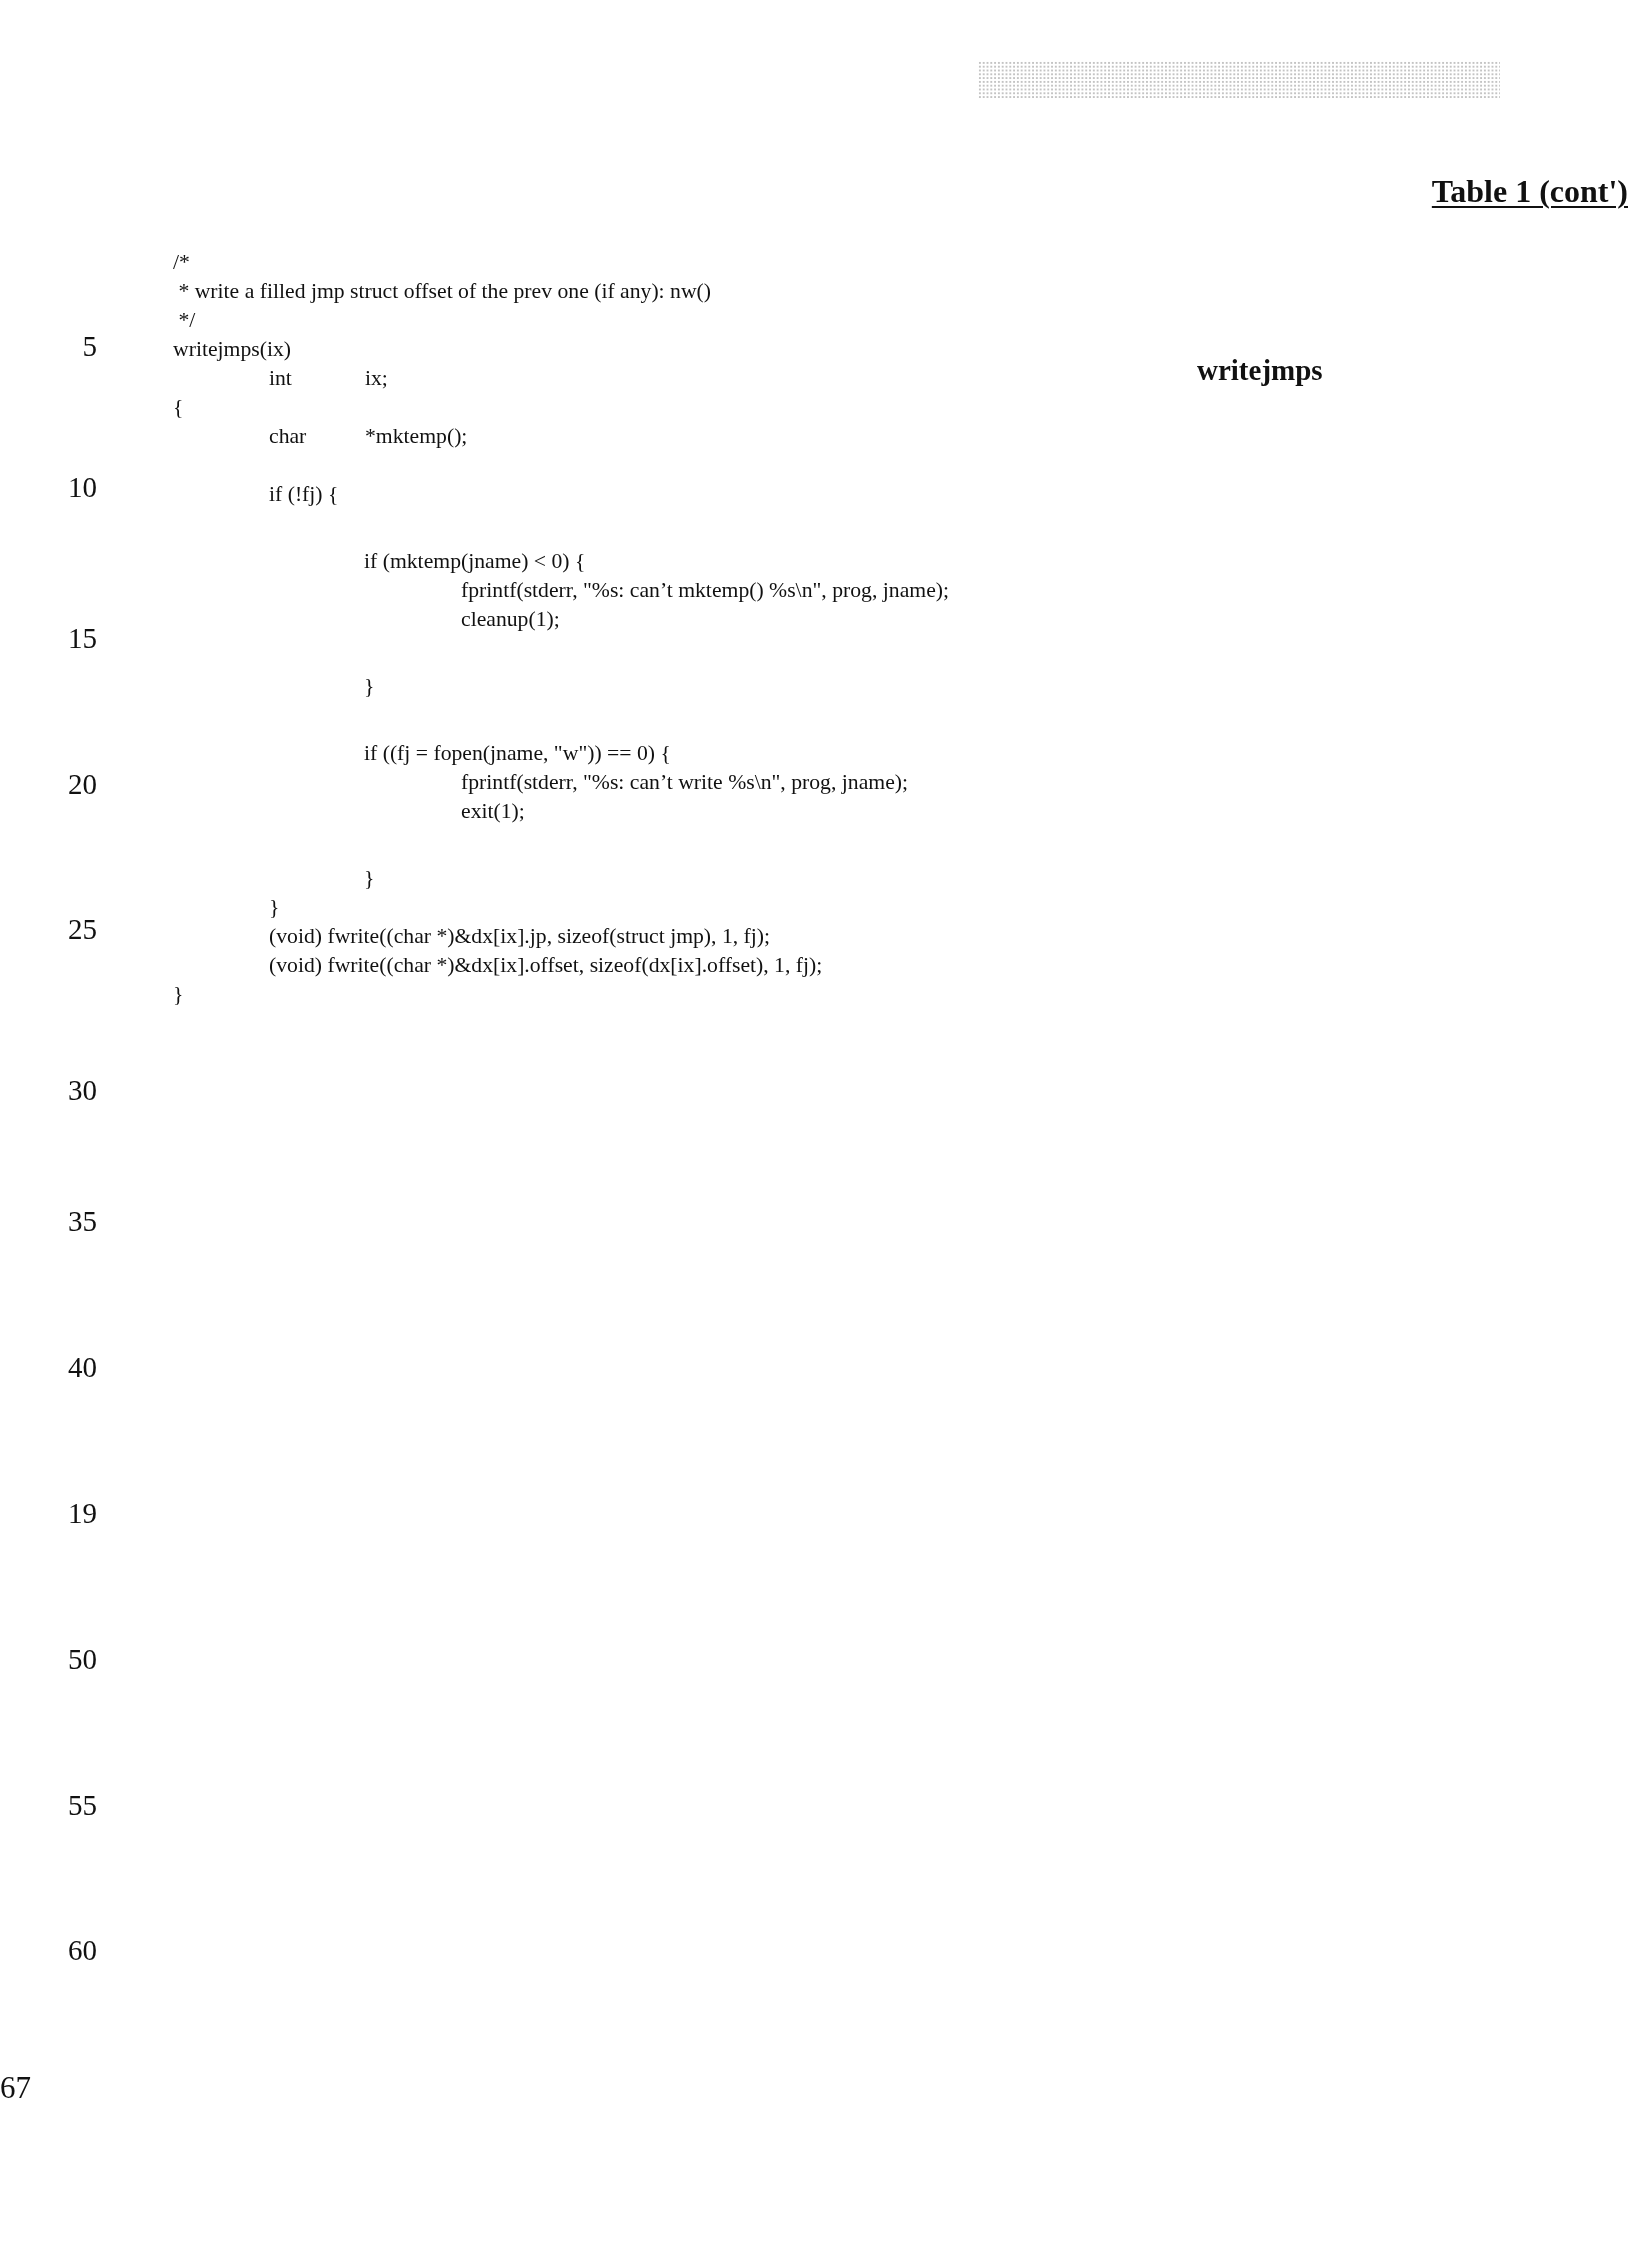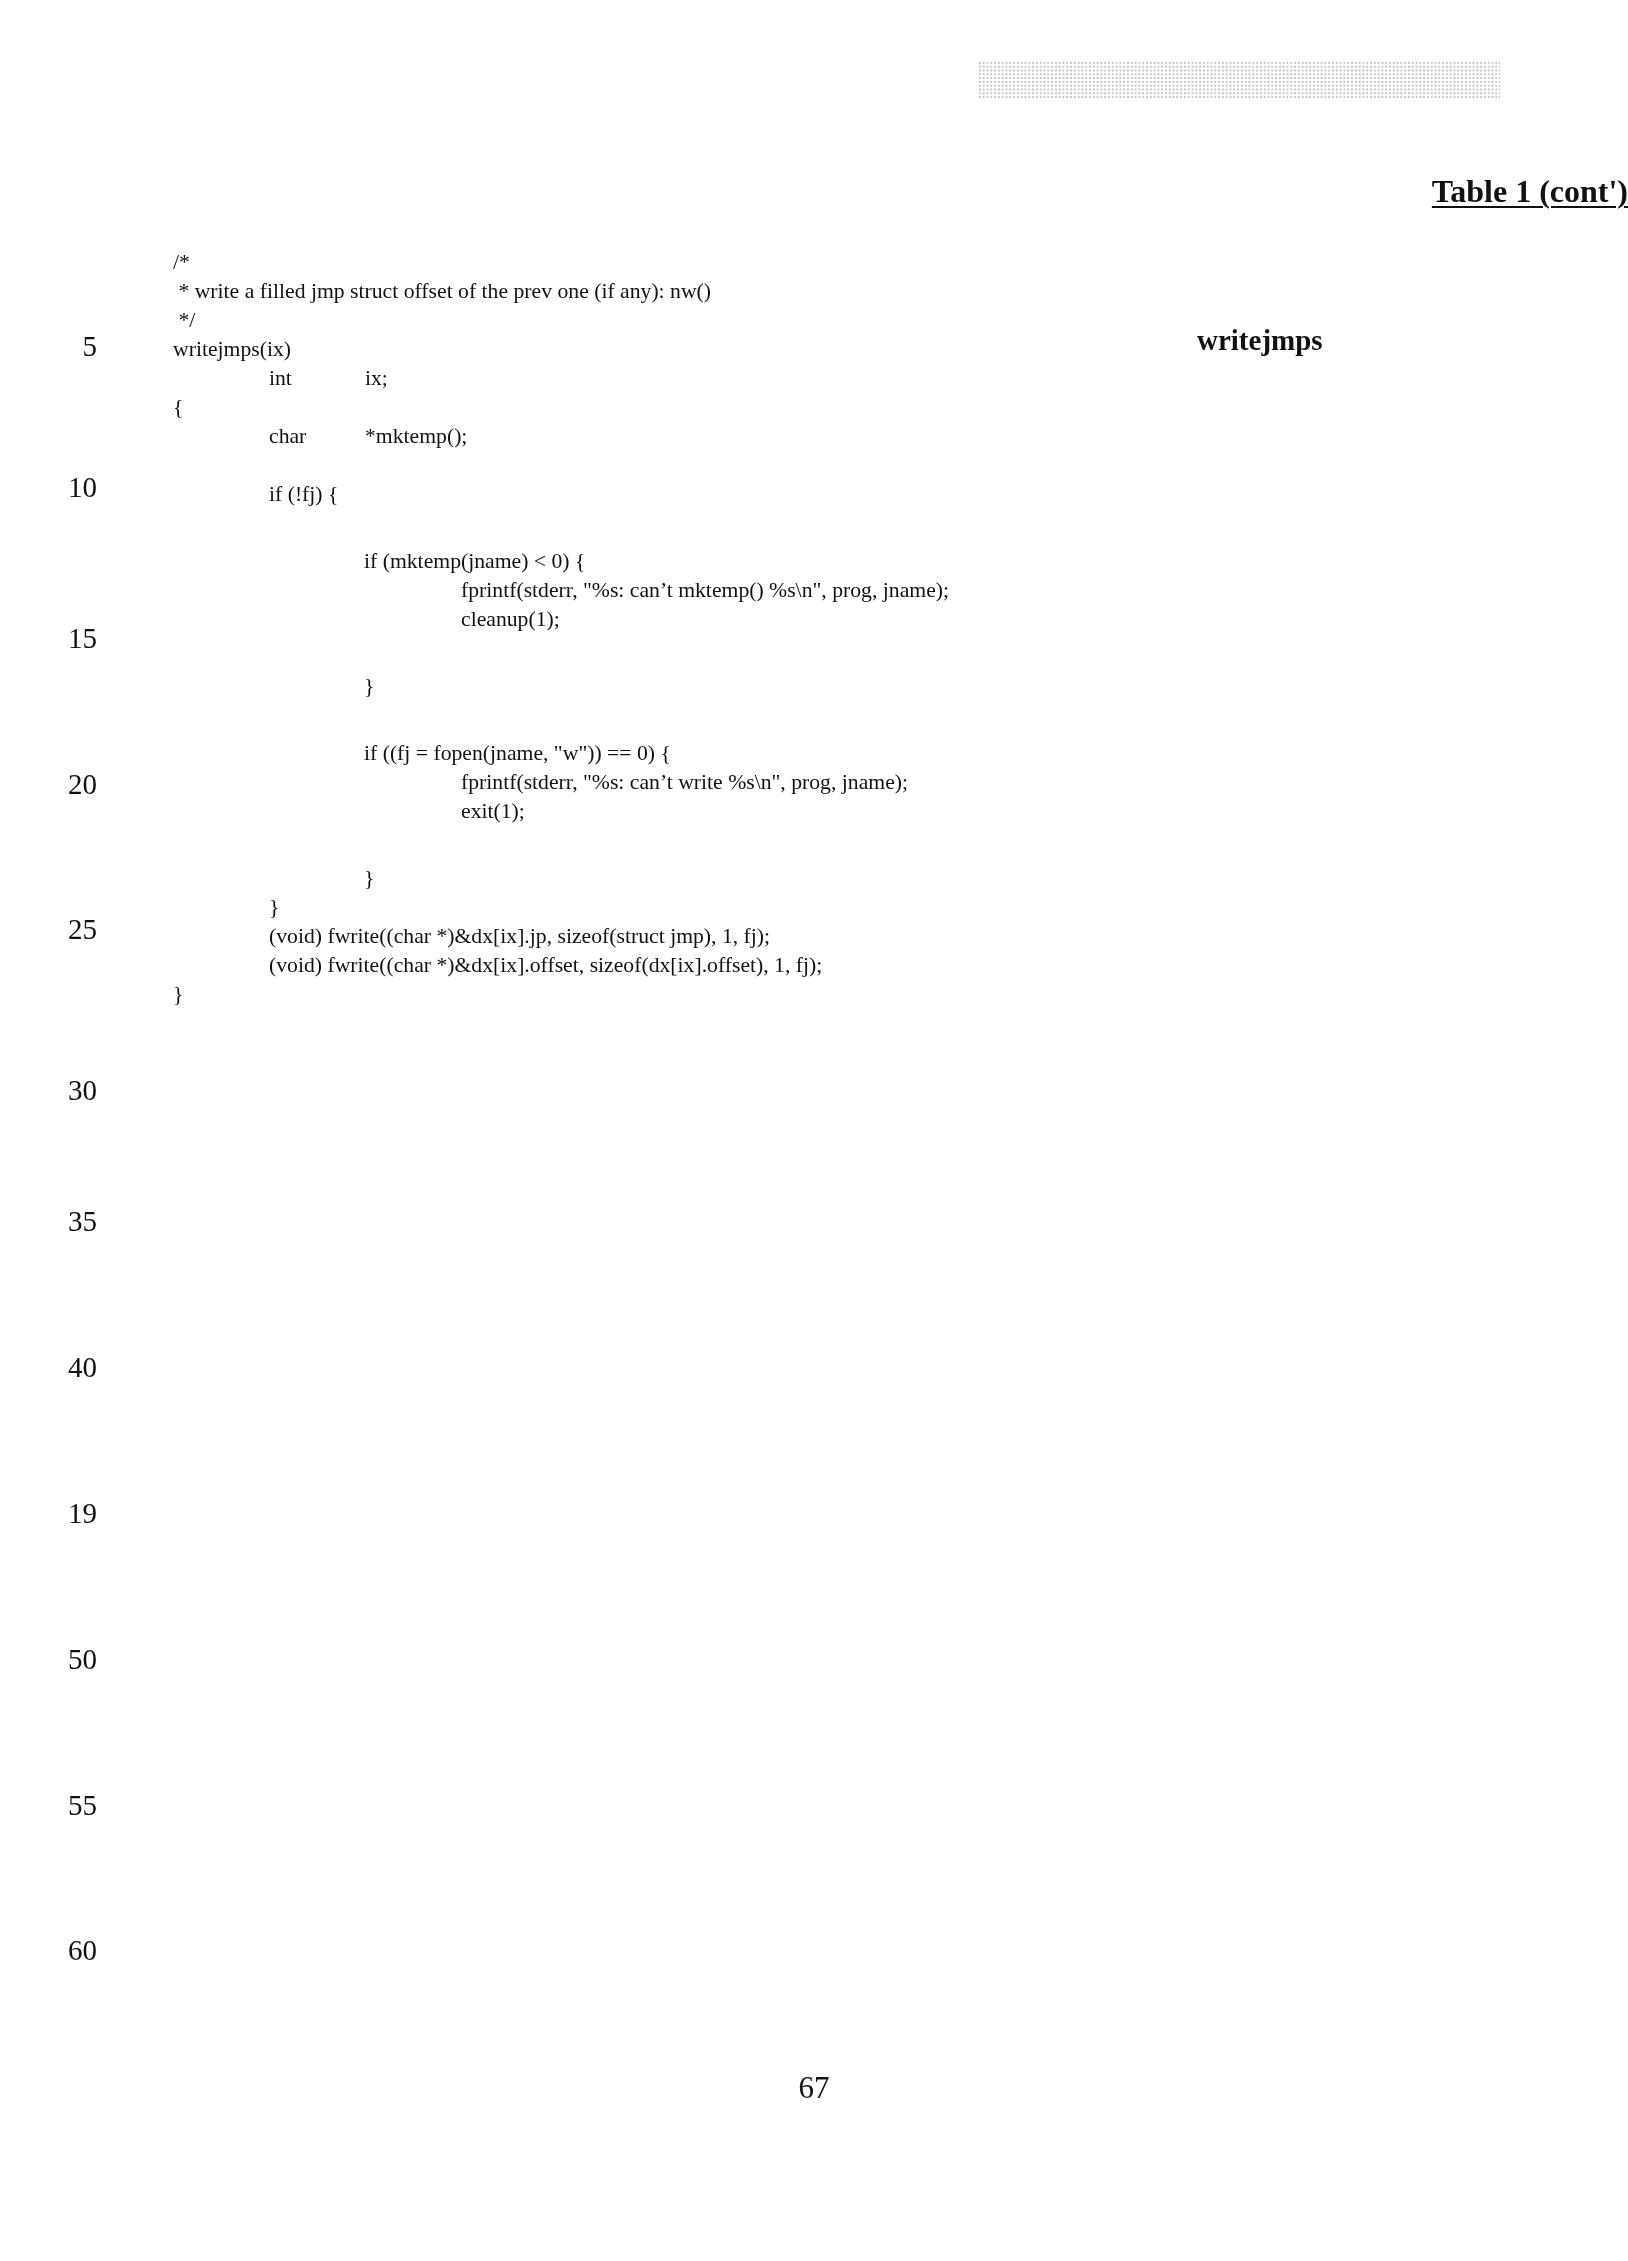--- a/index.html
+++ b/index.html
@@ -8,33 +8,33 @@
   .page { position: absolute; left: 0; top: 0; width: 1628px; height: 2261px; }
 
   .doc-number { position: absolute; left: 978px; top: 61px; width: 522px; height: 38px;
                 background-image: radial-gradient(#555 0.6px, transparent 0.8px);
                 background-size: 3.8px 3.8px; opacity: .55; }
 
   .title { position: absolute; left: 0; width: 1628px; top: 173px; text-align: right;
            font-weight: bold; font-size: 32px; text-decoration: underline;
            text-underline-offset: 3.8px; text-decoration-thickness: 1.9px; }
 
-  .side-label { position: absolute; left: 1197px; top: 324px; font-weight: bold; font-size: 29px; text-align: center; }
+  .side-label { position: absolute; left: 1197px; top: 354px; font-weight: bold; font-size: 29px; text-align: center; }
 
   .line-num { position: absolute; left: 38px; width: 59px; text-align: right; font-size: 29px; }
 
   .code { position: absolute; left: 173px; top: 248px; font-size: 21.7px; line-height: 29px; }
   .code .row { height: 29px; white-space: pre; position: relative; }
   .code .i1 { padding-left: 96px; }
   .code .i2 { padding-left: 191px; margin-top: 38px; }
   .code .i3 { padding-left: 288px; }
   .code .tab { display: inline-block; width: 96px; }
   .kw { font-weight: normal; }
 
-  .page-number { position: absolute; left: 0; width: 1628px; top: 2070px; text-align: center; font-size: 31px; }
+  .page-number { position: absolute; left: 0; width: 1628px; top: 2070px; text-align: left; font-size: 31px; }
 </style>
 </head>
 <body>
 
 <div class="page">
 
   <div class="doc-number"></div>
 
   <div class="title">Table 1 (cont')</div>
 

